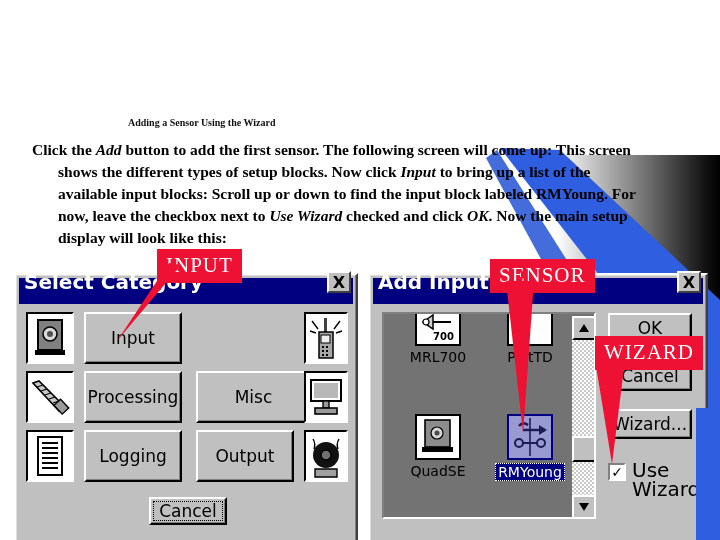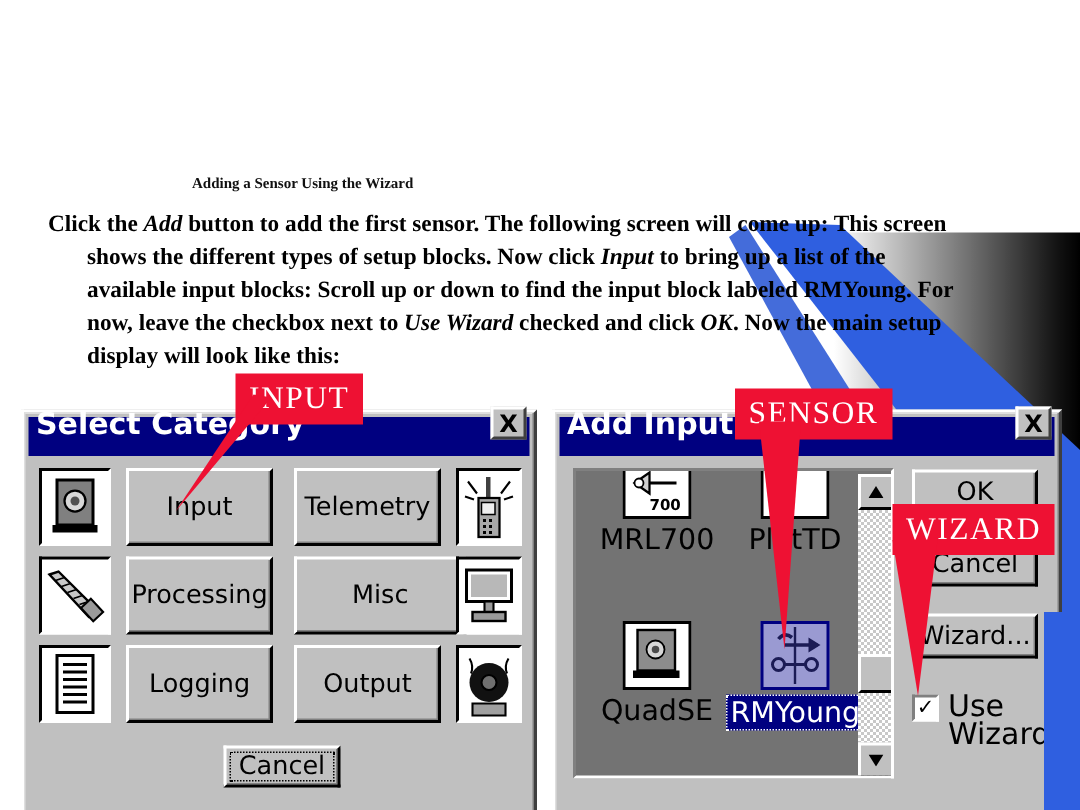--- a/index.html
+++ b/index.html
@@ -214,21 +214,21 @@
     width: 46px; height: 46px;
     margin: 0 auto;
     background: #ffffff;
     border: 2px solid #000;
     box-sizing: border-box;
     display: flex; align-items: center; justify-content: center;
     overflow: hidden;
   }
   .litem .lb {
     font-family: "DejaVu Sans", sans-serif;
-    font-size: 19px;
+    font-size: 14px;
     color: #000;
     margin-top: 3px;
     display: inline-block;
     padding: 0 2px;
     white-space: nowrap;
   }
   .litem.sel .ic { background: #9a9ad2; border-color: #000080; }
   .litem.sel .lb { background: #000080; color: #ffffff; border: 1px dotted #ffffff; }
 
   #scrollbar {
@@ -346,23 +346,20 @@
     <div class="icon-tile" style="position:absolute;left:10px;top:37px;width:48px;height:52px;">
       <svg width="40" height="44" viewBox="0 0 40 44">
         <rect x="8" y="4" width="24" height="30" fill="#808080" stroke="#000" stroke-width="2"></rect>
         <circle cx="20" cy="18" r="7" fill="#d8d8d8" stroke="#000" stroke-width="1.5"></circle>
         <circle cx="20" cy="18" r="3" fill="#505050"></circle>
         <rect x="5" y="34" width="30" height="5" fill="#000"></rect>
       </svg>
     </div>
     <div class="ibtn" style="position:absolute;left:68px;top:37px;width:98px;height:52px;">
       <span>Input</span>
-    </div>
-    <div class="ibtn" style="position:absolute;left:180px;top:37px;width:98px;height:52px;">
-      <span>Telemetry</span>
     </div>
     <div class="icon-tile" style="position:absolute;left:288px;top:37px;width:44px;height:52px;">
       <svg width="38" height="46" viewBox="0 0 38 46">
         <path d="M5 6 L11 14 M33 6 L27 14 M3 16 L9 18 M35 16 L29 18" stroke="#000" stroke-width="1.4" fill="none"></path>
         <rect x="17" y="3" width="3" height="16" fill="#404040"></rect>
         <rect x="12" y="17" width="14" height="26" fill="#a8a8a8" stroke="#000" stroke-width="1.5"></rect>
         <rect x="14" y="20" width="9" height="8" fill="#efefef" stroke="#000" stroke-width="1"></rect>
         <g fill="#000">
           <rect x="15" y="31" width="2" height="2"></rect>
             <rect x="19" y="31" width="2" height="2"></rect>

